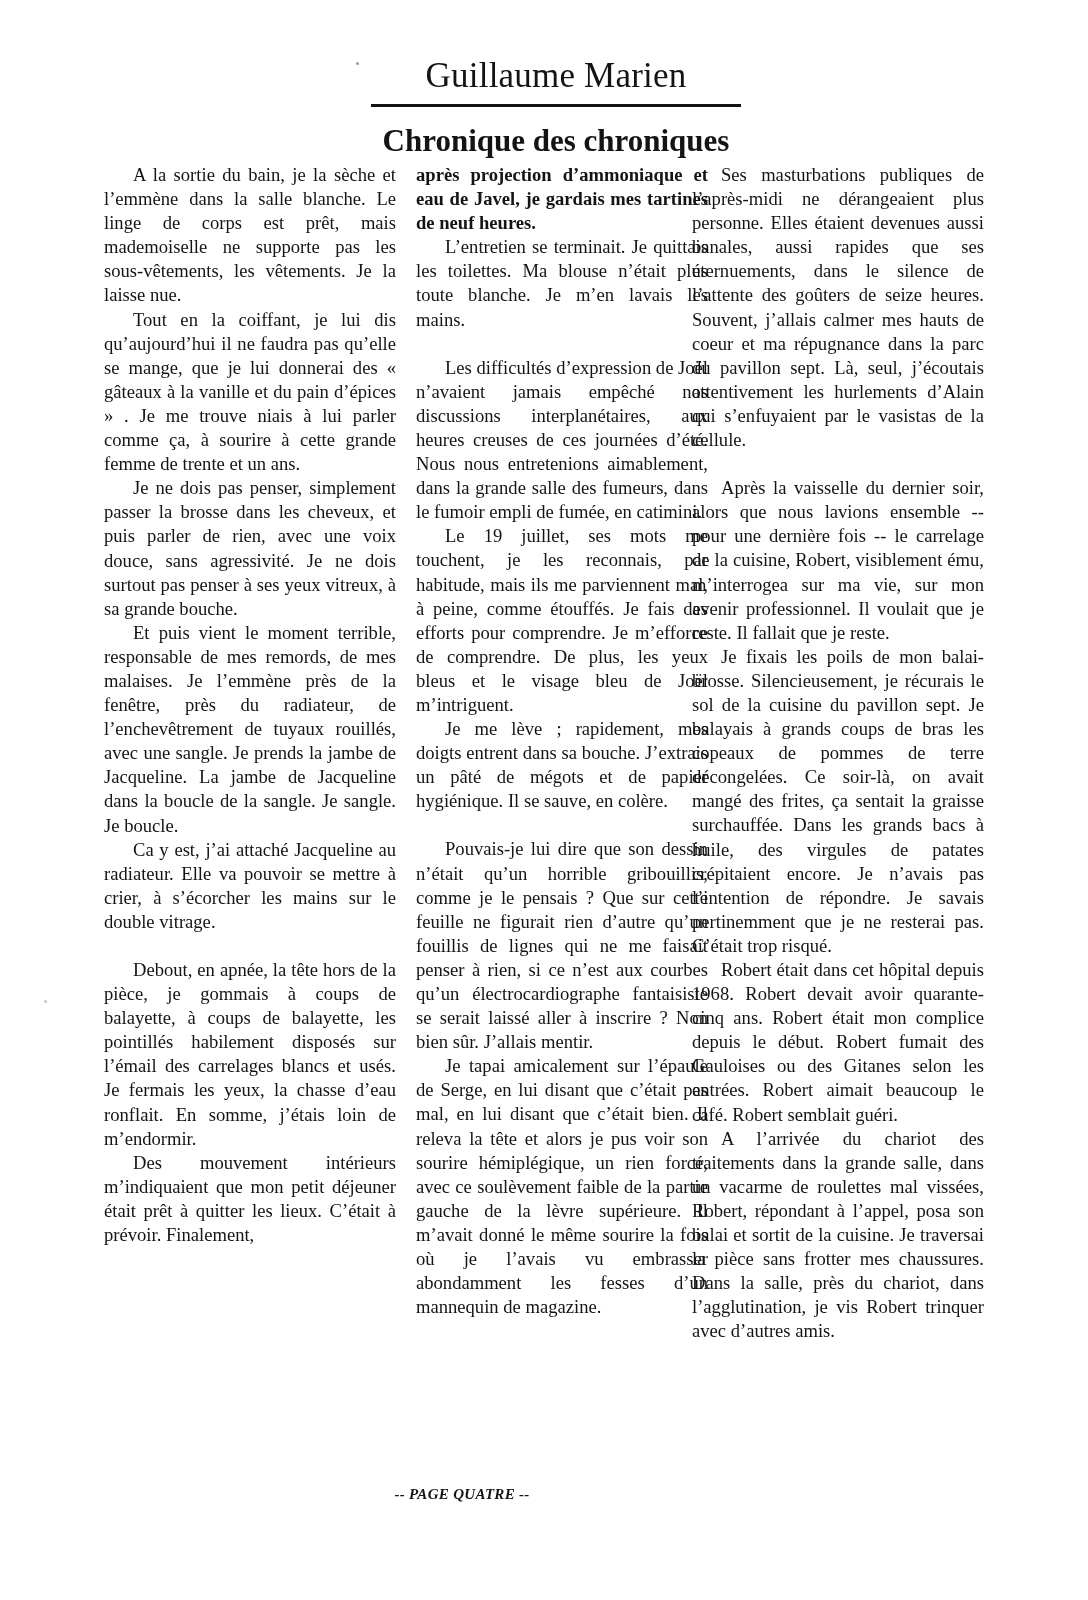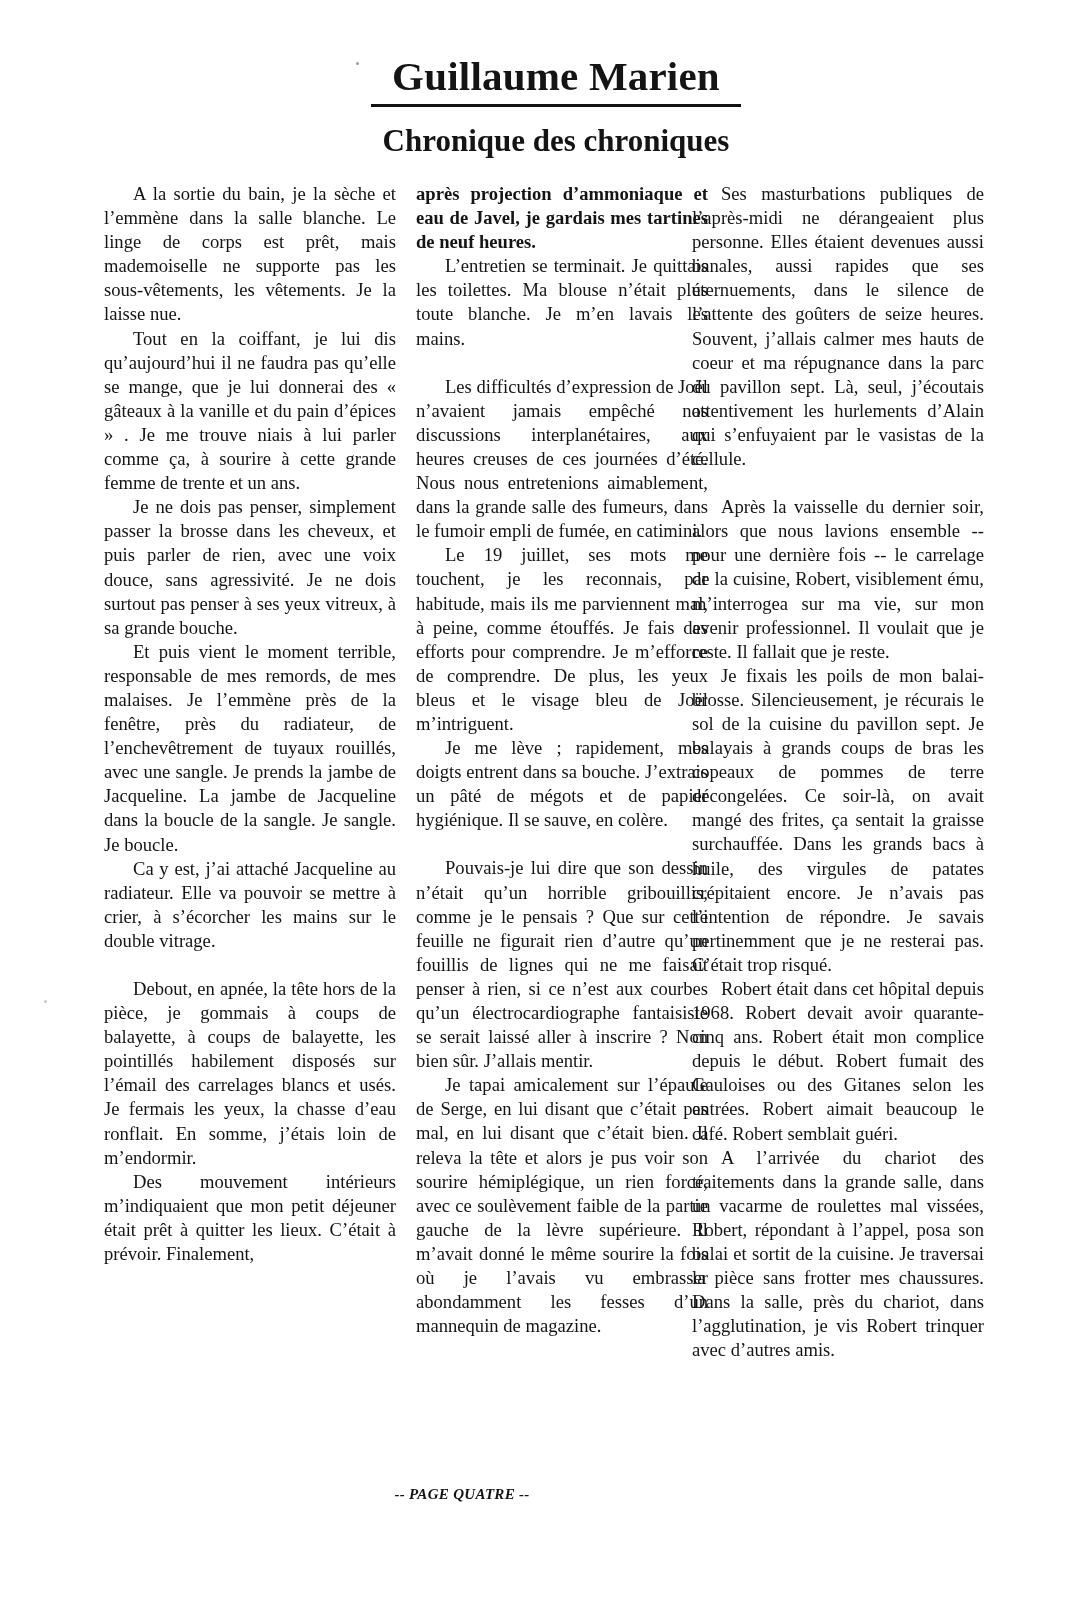--- a/index.html
+++ b/index.html
@@ -1,23 +1,23 @@
 <!DOCTYPE html>
 <html><head>
 <meta charset="utf-8">
 <style>
   html, body { margin: 0; padding: 0; background: #ffffff; }
   body { width: 1088px; height: 1600px; position: relative; overflow: hidden;
          font-family: "Liberation Serif", serif; color: #141414; }
   .header { position: absolute; left: 365px; top: 52px; width: 382px; text-align: center; }
-  .title { font-weight: bold; font-size: 41px; line-height: 48px; margin: 0; letter-spacing: 0.2px; }
+  .title { font-weight: normal; font-size: 35px; line-height: 48px; margin: 0; letter-spacing: 0.2px; }
   .rule { height: 3px; background: #111; margin: 4px 6px 2px 6px; }
   .subtitle { font-weight: bold; font-size: 31px; line-height: 36px; margin: 16px; }
   .col { position: absolute; top: 163px; width: 292px; font-size: 18.6px; line-height: 24.1px;
-         text-align: justify; margin-top: 19px; }
+         text-align: justify; }
   .col p { margin: 0; text-indent: 29px; }
   .col p.noindent { text-indent: 0; font-weight: bold; }
   .col .gap { height: 24px; }
   .c1 { left: 104px; }
   .c2 { left: 416px; }
   .c3 { left: 692px; }
   .footer { position: absolute; top: 1486px; left: 0; width: 924px; text-align: center;
             font-weight: bold; font-style: italic; font-size: 15px; letter-spacing: 0.3px; }
   .speck { position: absolute; width: 3px; height: 3px; border-radius: 50%; background: #9a9a9a; }
 </style>

